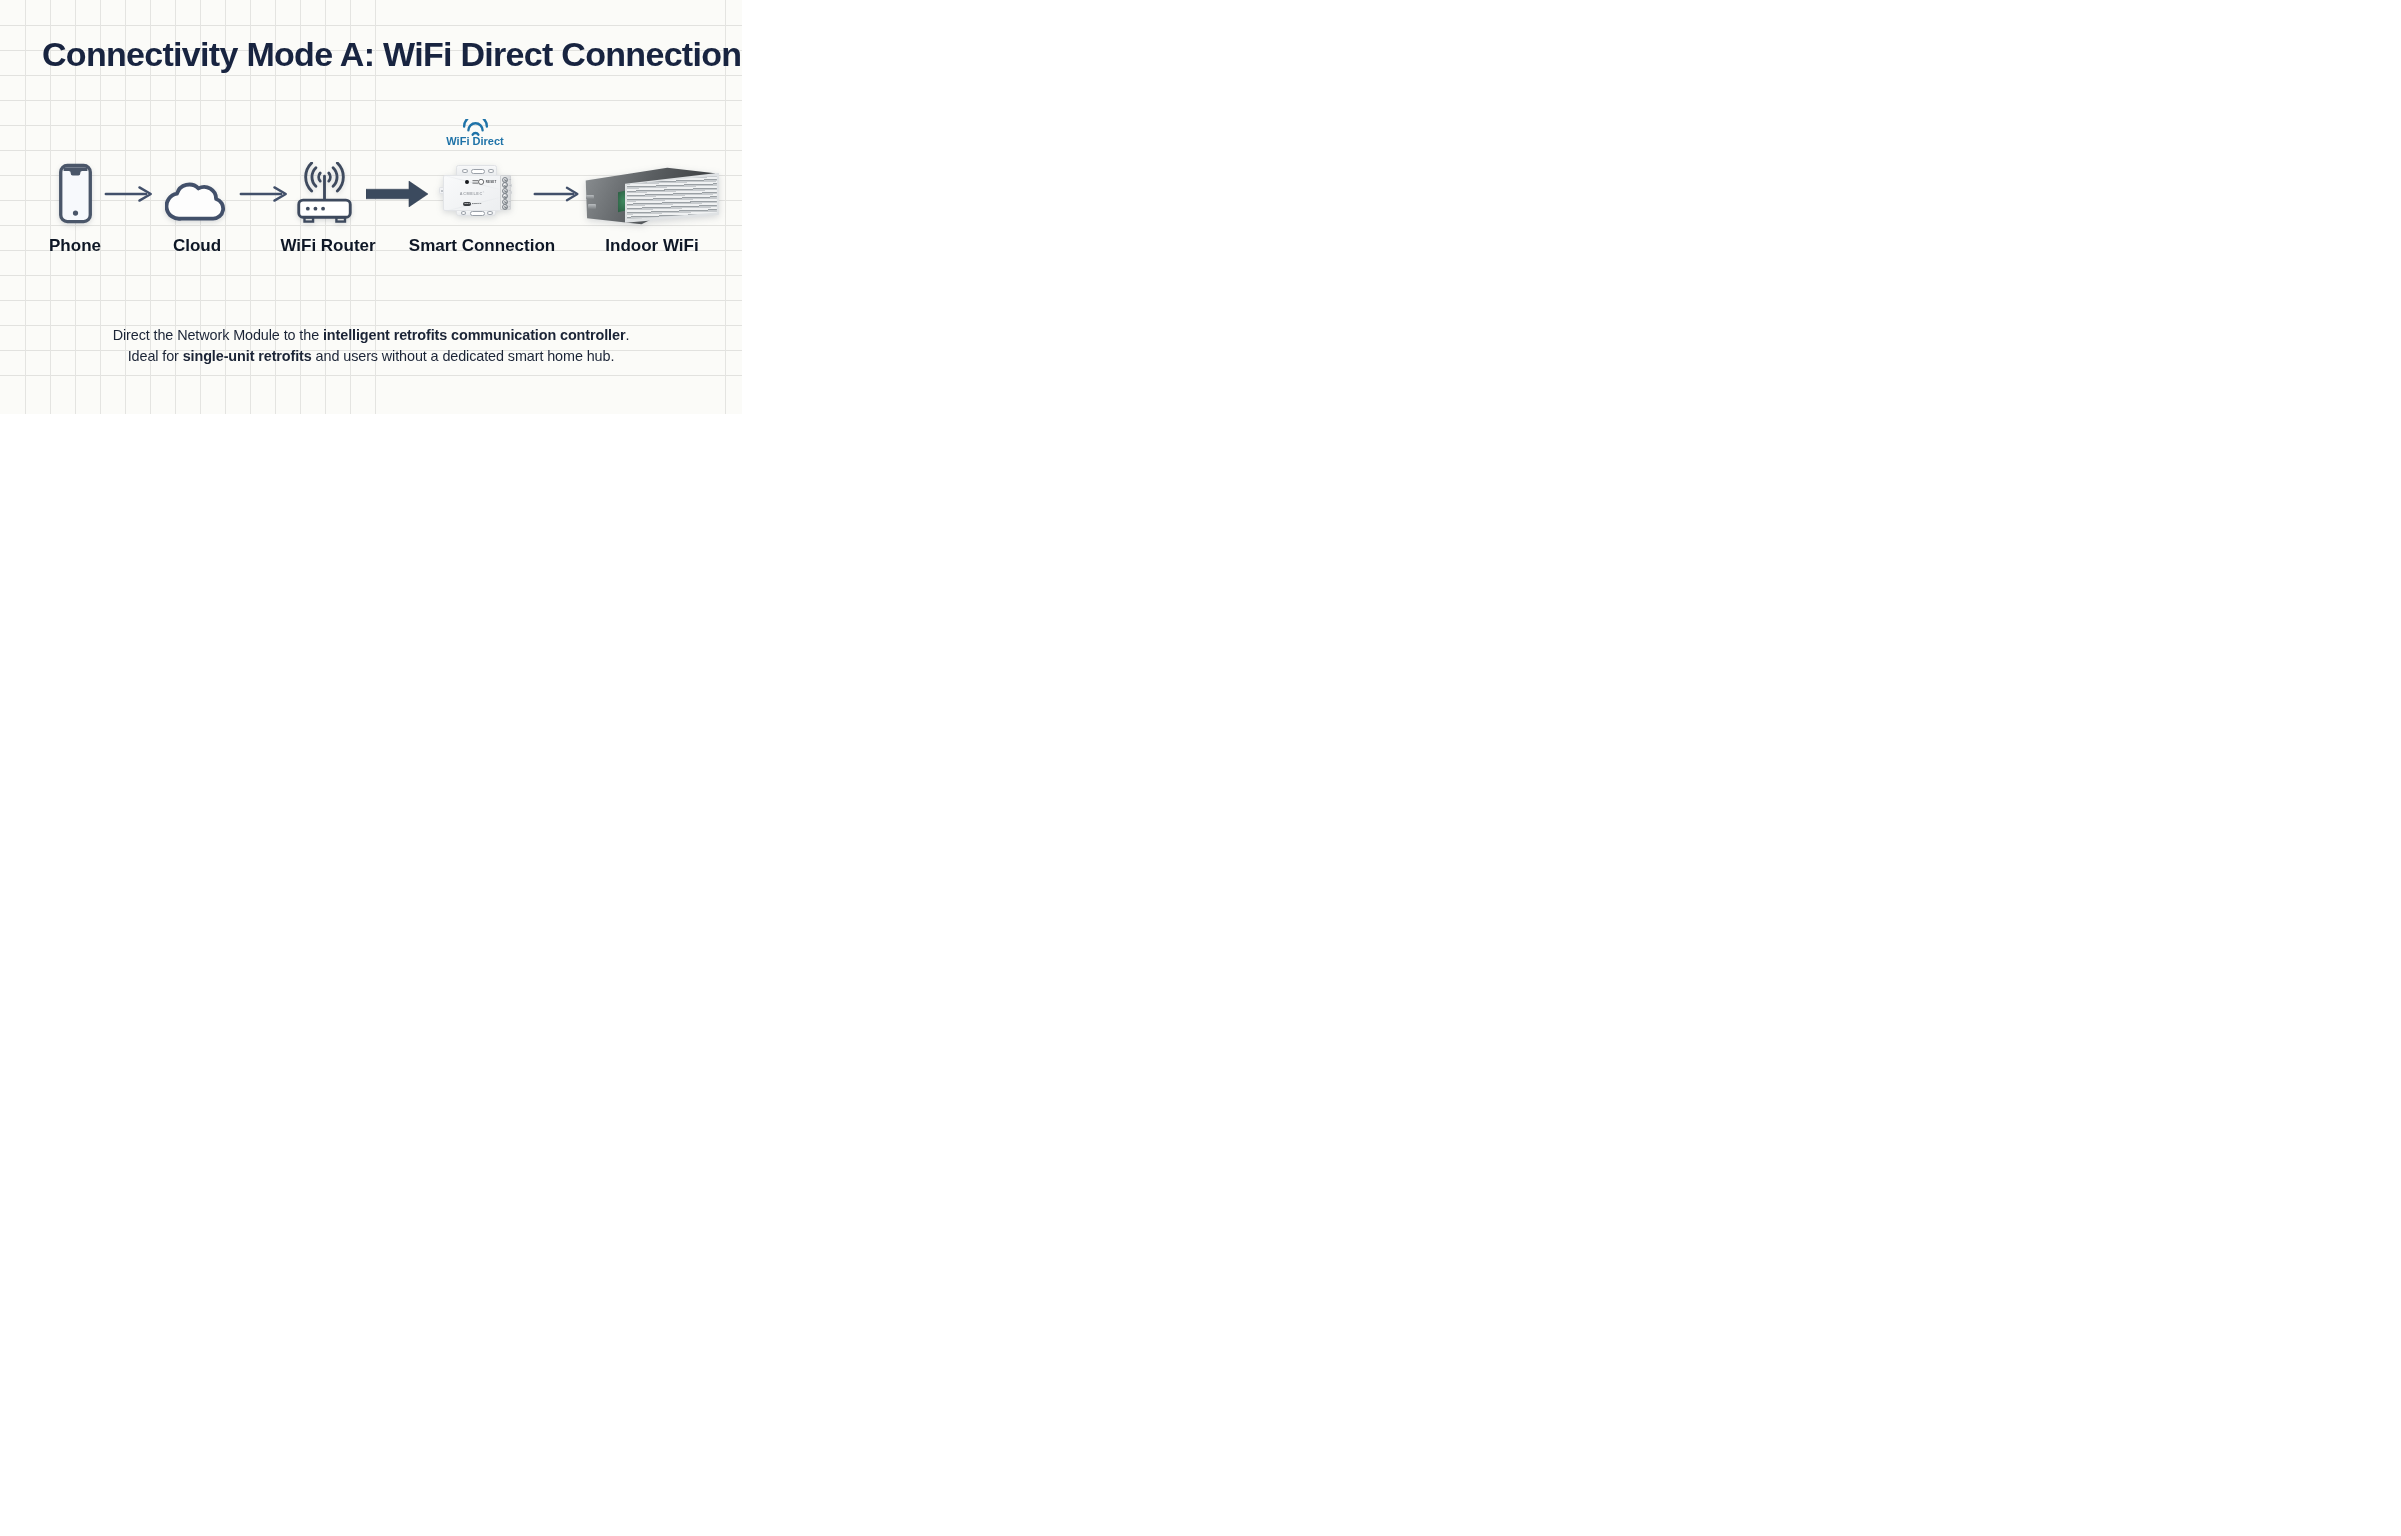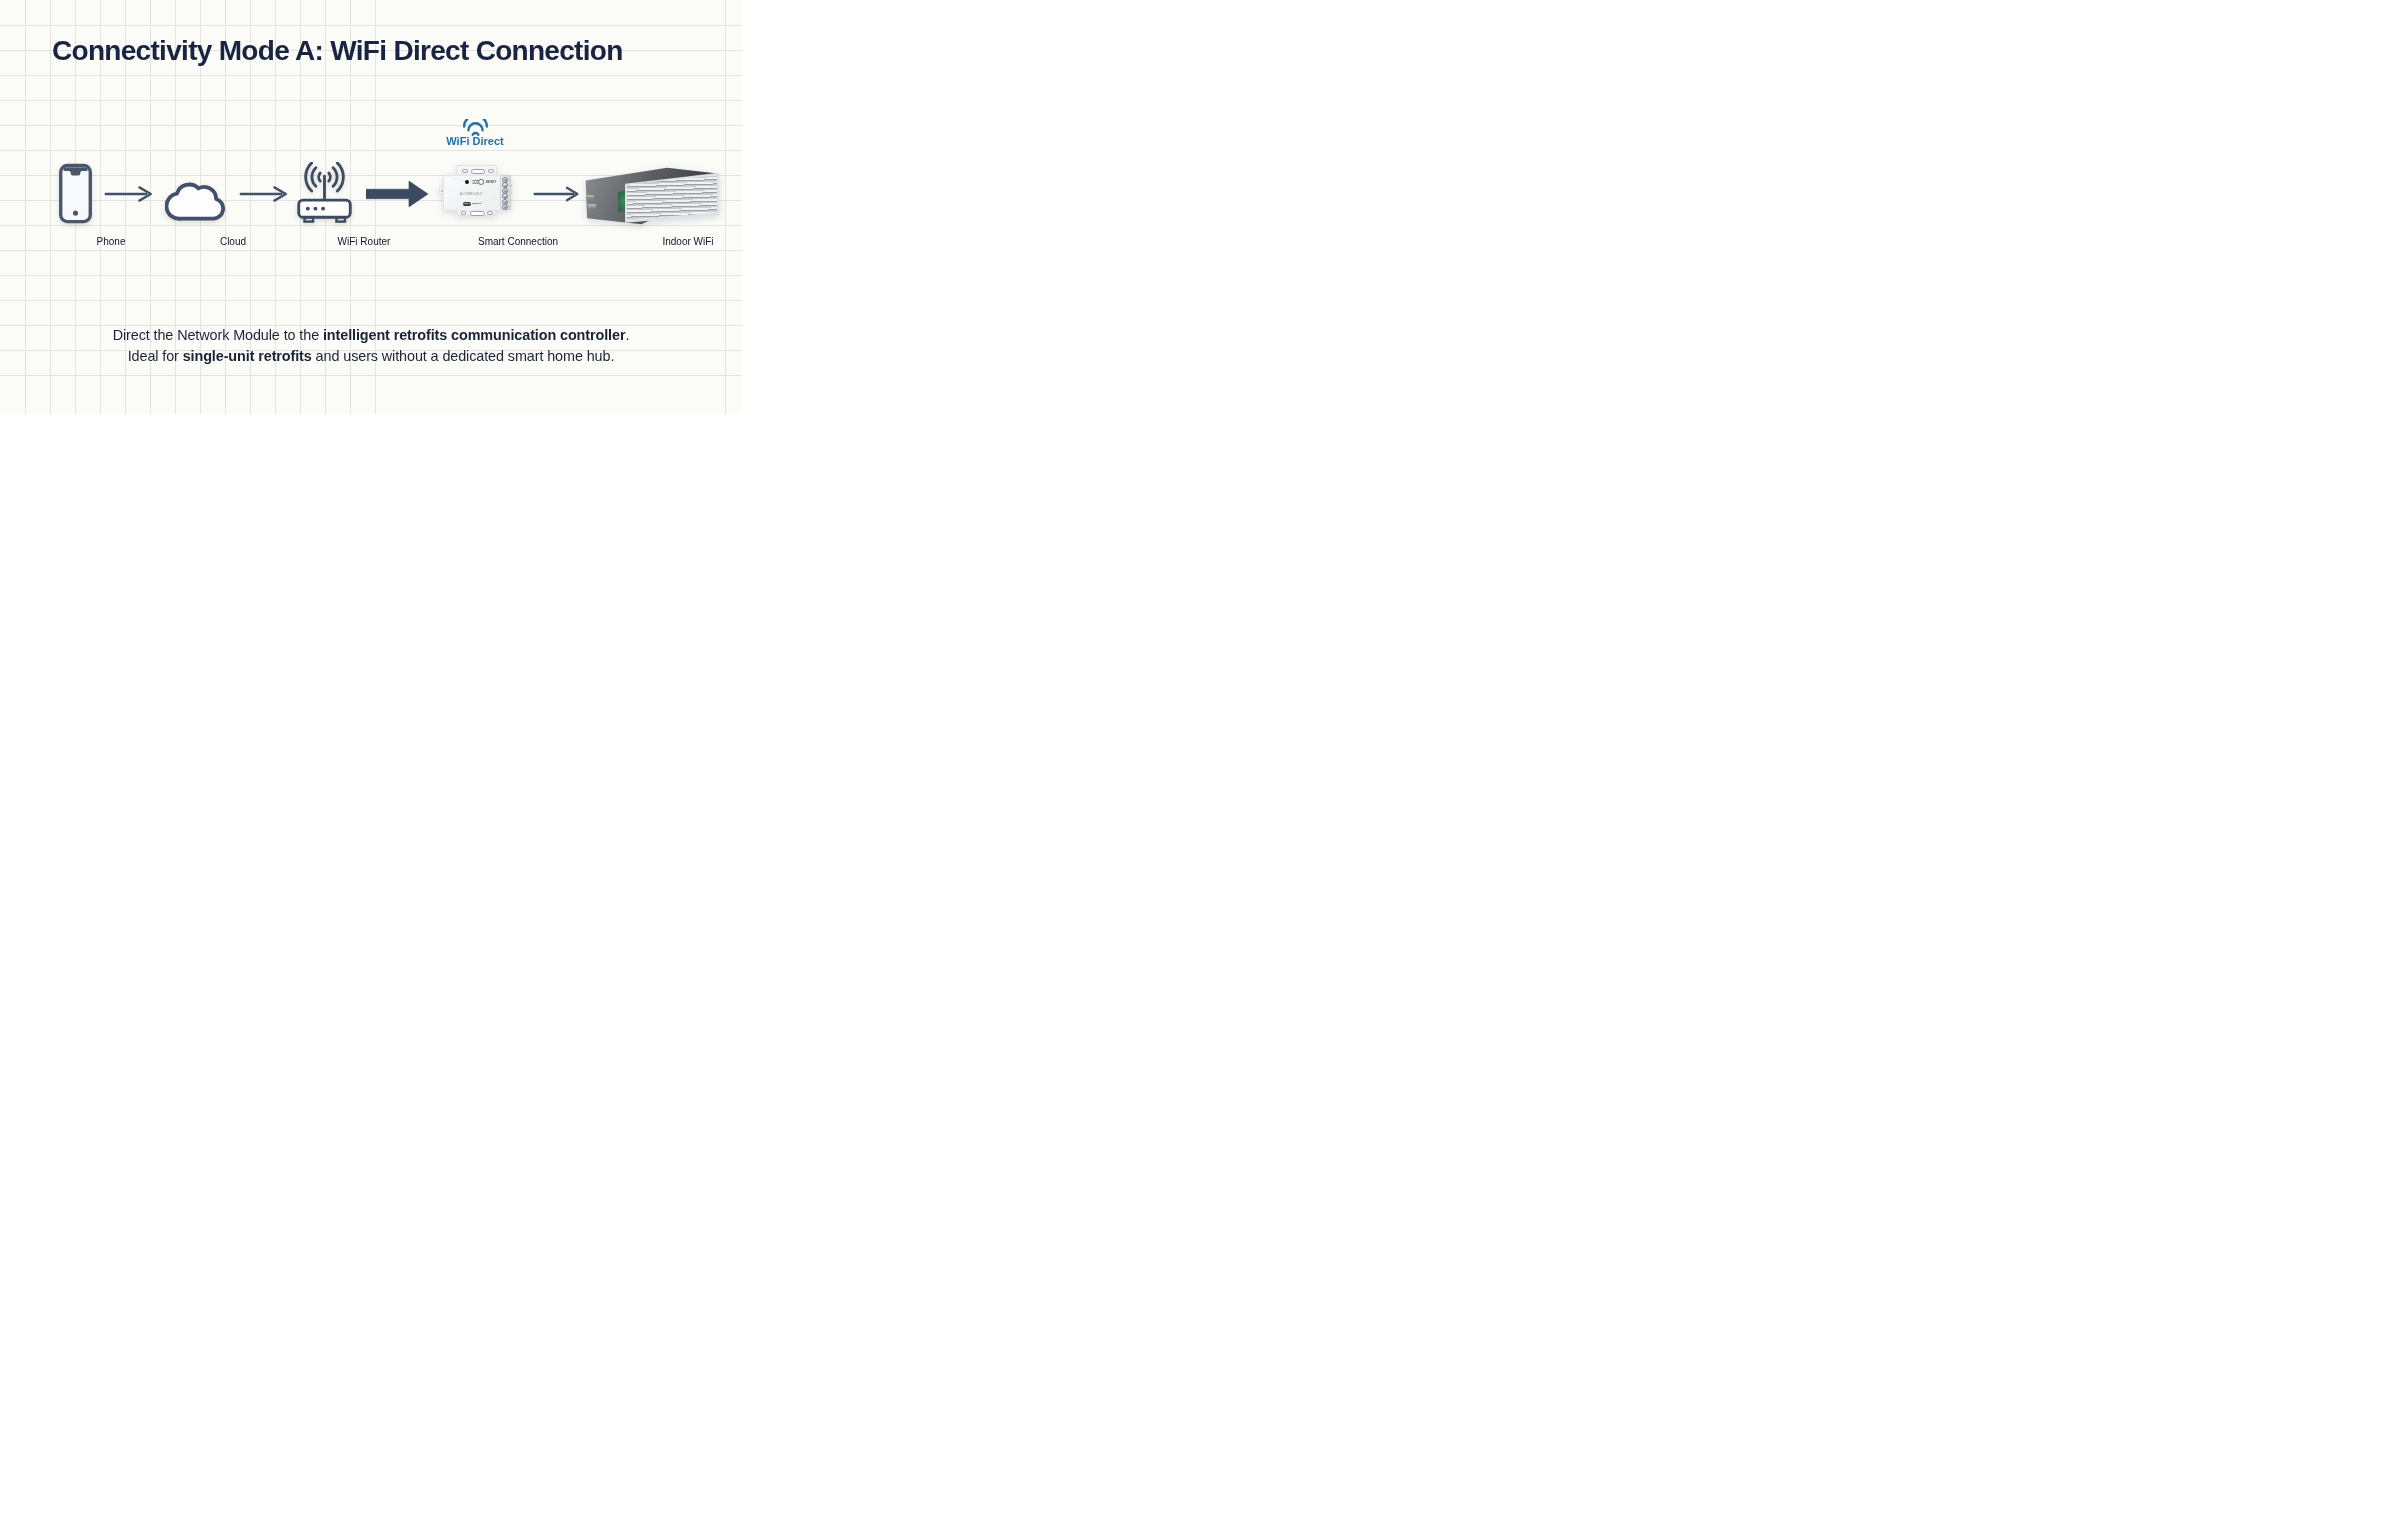--- a/index.html
+++ b/index.html
@@ -7,27 +7,27 @@
   #canvas{
     position:relative; width:742px; height:414px; overflow:hidden;
     background-color:#fbfbf8;
     background-image:
       repeating-linear-gradient(to right, #e4e4e1 0 0.5px, transparent 0.5px 25px),
       repeating-linear-gradient(to bottom, #e2e2df 0 0.5px, transparent 0.5px 25px);
   }
   .abs{position:absolute;}
   
   #title{
-    left:52px; top:35px; font-size:28px; font-weight:700; letter-spacing:-0.7px;
+    left:42px; top:35px; font-size:34px; font-weight:700; letter-spacing:-0.7px;
     color:#182440; white-space:nowrap;
   }
   
   .node-label{
-    top:236px; transform:translateX(-50%); font-size:10px; font-weight:400;
-    color:#0e1726; white-space:nowrap;margin-left:36px;
+    top:236px; transform:translateX(-50%); font-size:17px; font-weight:700;
+    color:#0e1726; white-space:nowrap;
   }
   
   .icon-shadow{filter:drop-shadow(0 2.9px 2.9px rgba(40,50,70,.16));}
   
   #wifi-direct-label{
     left:475px; top:135px; transform:translateX(-50%);
     font-size:11px; font-weight:700; color:#1f73a8; white-space:nowrap;
   }
   
   #companion{left:439px; top:165px; width:72px; height:51px; filter:drop-shadow(0 2.4px 3.4px rgba(60,70,90,.18));}

